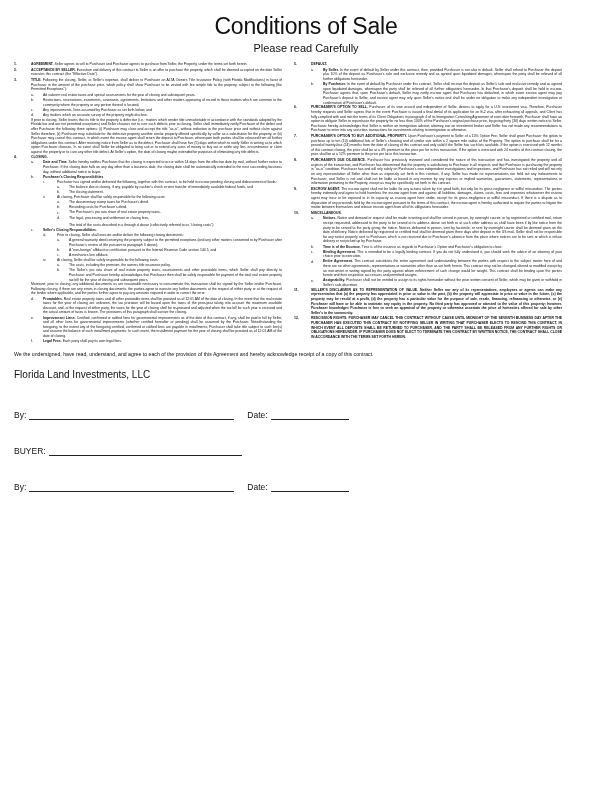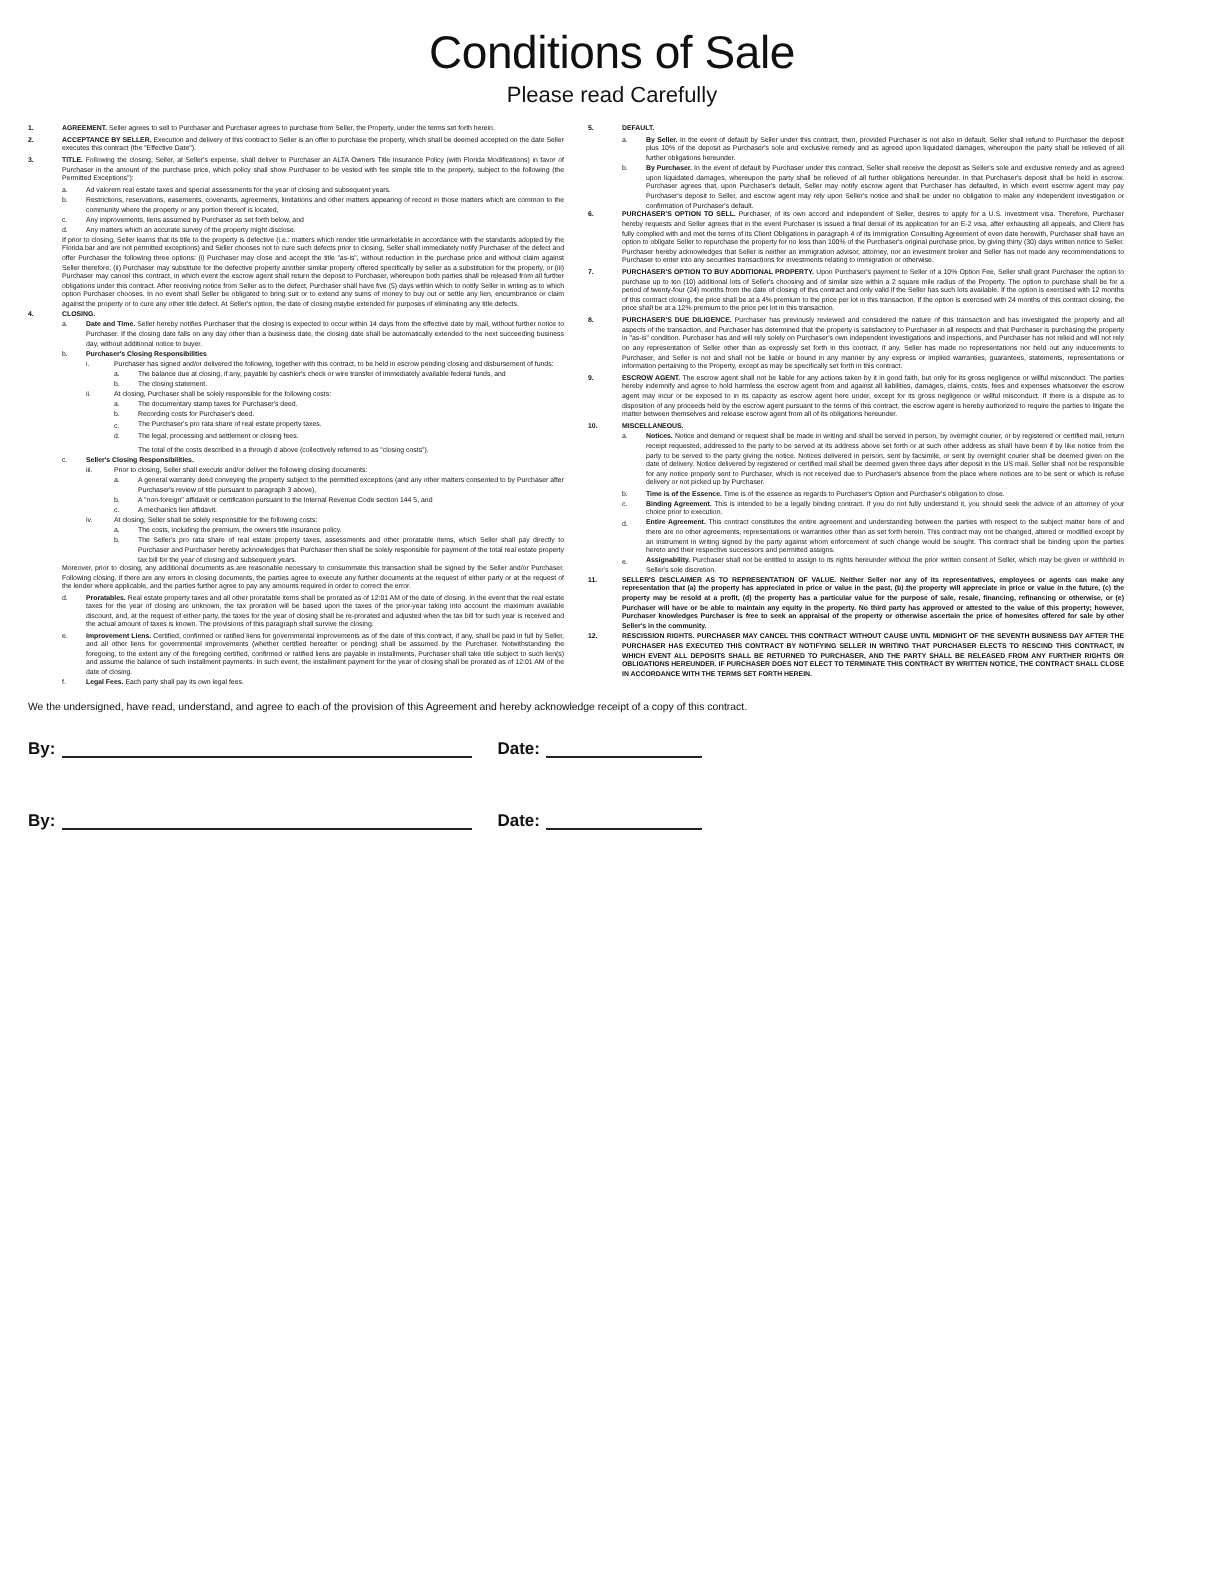--- a/index.html
+++ b/index.html
@@ -69,21 +69,21 @@
   .p-l1 { font-size:3.45px; line-height:1.34; text-align:justify; margin-left:17px; }
   .p-l4 { font-size:3.45px; line-height:1.34; text-align:justify; margin-left:55px; margin-top:2.6px; }
 
   .allbold { font-weight:700; }
 
   
   .sig-wrap { margin-top:7px; }
   .sig-statement { font-size:5.2px; line-height:1.3; margin-bottom:11px; }
   .company { font-size:10px; font-weight:400; margin-bottom:30px; }
 
-  .sigline { display:flex; align-items:flex-end; font-size:8.5px; margin-bottom:26px;font-weight:bold; }
+  .sigline { display:flex; align-items:flex-end; font-size:8.5px; margin-bottom:26px; }
   .sigline .lbl { margin-right:3px; }
   .rule { display:inline-block; border-bottom:1px solid #222; height:1px; }
   .rule-by { width:205px; }
   .rule-date { width:78px; }
   .rule-buyer { width:193px; }
   .gap-date { margin-left:13px;text-align:right; }
 </style>
 </head>
 <body>
 
@@ -273,28 +273,33 @@
         </div>
         <div class="row lvl1">
           <div class="mk lead">12.</div>
           <div class="bd allbold"><span class="lead">RESCISSION RIGHTS.</span><span> PURCHASER MAY CANCEL THIS CONTRACT WITHOUT CAUSE UNTIL MIDNIGHT OF THE SEVENTH BUSINESS DAY AFTER THE PURCHASER HAS EXECUTED THIS CONTRACT BY NOTIFYING SELLER IN WRITING THAT PURCHASER ELECTS TO RESCIND THIS CONTRACT, IN WHICH EVENT ALL DEPOSITS SHALL BE RETURNED TO PURCHASER, AND THE PARTY SHALL BE RELEASED FROM ANY FURTHER RIGHTS OR OBLIGATIONS HEREUNDER. IF PURCHASER DOES NOT ELECT TO TERMINATE THIS CONTRACT BY WRITTEN NOTICE, THE CONTRACT SHALL CLOSE IN ACCORDANCE WITH THE TERMS SET FORTH HEREIN.</span></div>
         </div>
       </div>
   </div>
 
   <div class="sig-wrap">
     <div class="sig-statement">We the undersigned, have read, understand, and agree to each of the provision of this Agreement and hereby acknowledge receipt of a copy of this contract.</div>
+    <div class="company">Florida Land Investments, LLC</div>
 
     <div class="sigline">
       <span class="lbl">By:</span>
       <span class="rule rule-by"></span>
       <span class="lbl gap-date">Date:</span>
       <span class="rule rule-date"></span>
     </div>
 
+    <div class="sigline">
+      <span class="lbl">BUYER:</span>
+      <span class="rule rule-buyer"></span>
+    </div>
 
     <div class="sigline">
       <span class="lbl">By:</span>
       <span class="rule rule-by"></span>
       <span class="lbl gap-date">Date:</span>
       <span class="rule rule-date"></span>
     </div>
   </div>
 
 </div>

